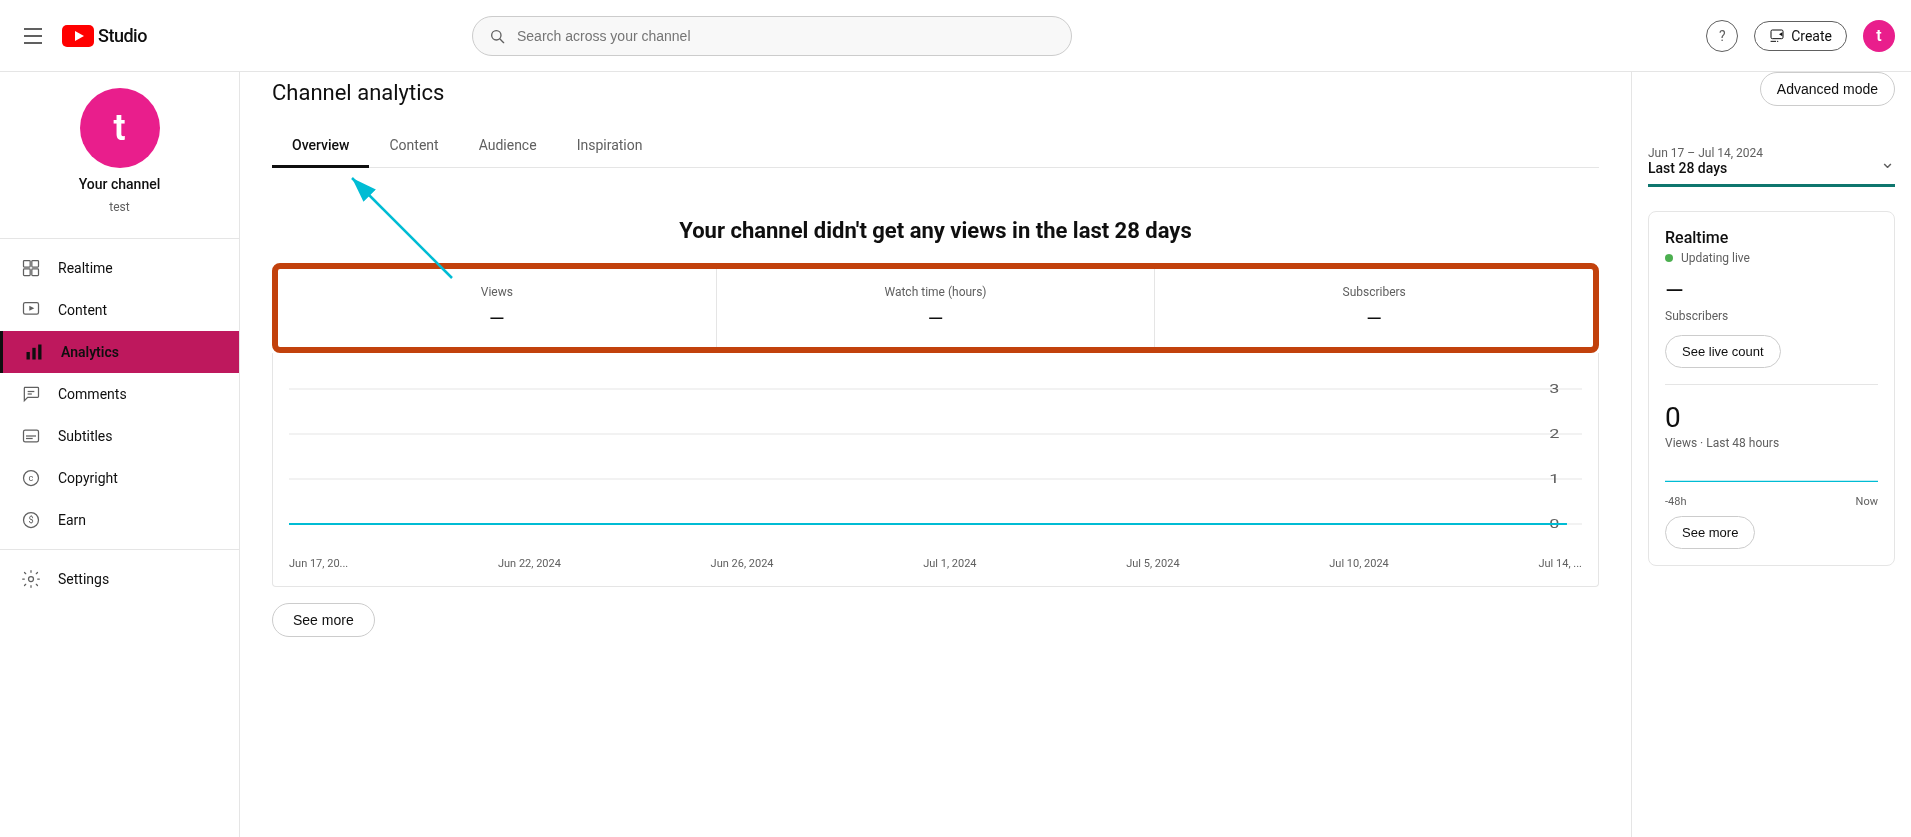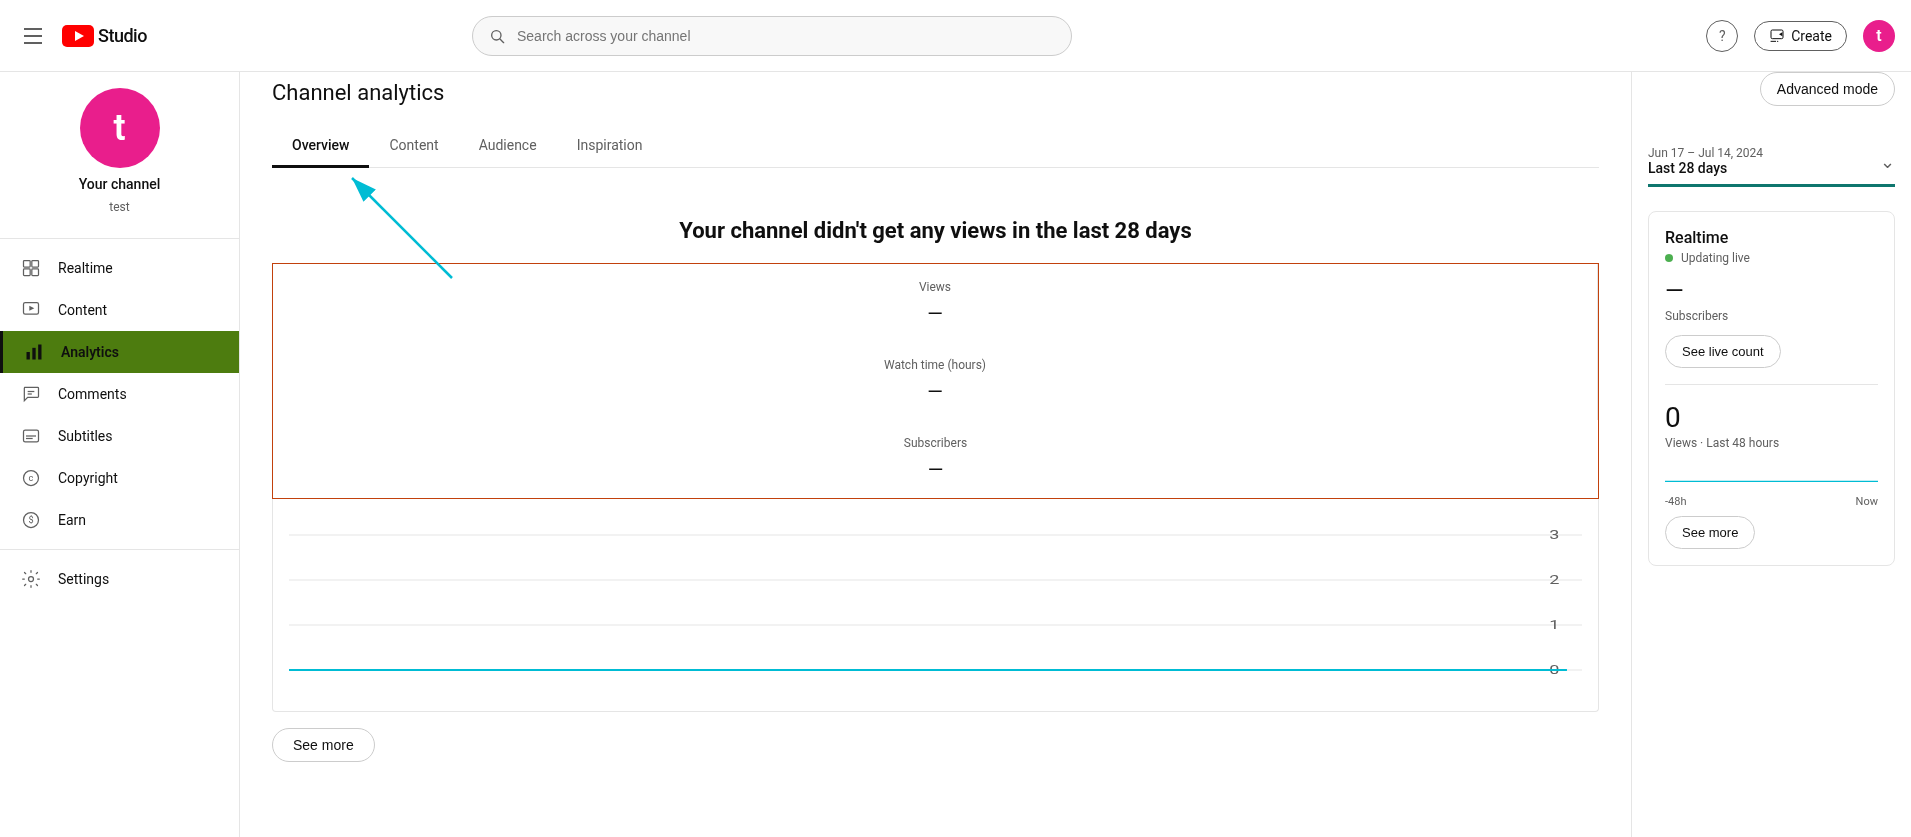--- a/index.html
+++ b/index.html
@@ -48,21 +48,21 @@
     .channel-info { display: flex; flex-direction: column; align-items: center; padding: 16px; gap: 8px; }
     .channel-avatar { width: 80px; height: 80px; border-radius: 50%; background: #e91e8c; display: flex; align-items: center; justify-content: center; color: #fff; font-size: 36px; font-weight: 600; }
     .channel-name { font-size: 14px; font-weight: 500; color: #0f0f0f; }
     .channel-sub { font-size: 12px; color: #606060; }
     .sidebar-divider { height: 1px; background: #e5e5e5; margin: 8px 0; }
     .nav-item {
       display: flex; align-items: center; gap: 16px;
       padding: 10px 20px; cursor: pointer; border-radius: 0;
       font-size: 14px; color: #0f0f0f;
     }
-    .nav-item.active { background: #4d7c0f; font-weight: 600; border-left: 3px solid #0f0f0f; }
+    .nav-item.active { background: #be185d; font-weight: 600; border-left: 3px solid #0f0f0f; }
     .nav-icon { width: 22px; height: 22px; display: flex; align-items: center; justify-content: center; flex-shrink: 0; }
 
     
     .main-content {
       flex: 1; overflow-y: auto; padding: 24px 32px;
       background: #fff;
     }
     .page-title { font-size: 22px; font-weight: 400; margin-bottom: 20px; }
     .tabs { display: flex; gap: 0; border-bottom: 1px solid #e5e5e5; margin-bottom: 0; }
     .tab {
@@ -70,23 +70,22 @@
       color: #606060; border-bottom: 3px solid transparent; margin-bottom: -1px;
     }
     .tab.active { color: #0f0f0f; border-bottom: 3px solid #0f0f0f; font-weight: 500; }
 
     
     .no-views-msg {
       font-size: 22px; font-weight: 700; text-align: center;
       padding: 30px 0 20px; color: #0f0f0f;
     }
     .metrics-row {
-      display: flex; border: 1px solid #c2410c; border-radius: 0;
+      display: flex; border: 6px solid #c2410c; border-radius: 8px;
       margin-bottom: 0;
-      flex-direction: column;
     }
     .metric-cell {
       flex: 1; padding: 16px 20px; text-align: center;
       border-right: 1px solid #e5e5e5;
     }
     .metric-cell:last-child { border-right: none; }
     .metric-label { font-size: 12px; color: #606060; margin-bottom: 8px; }
     .metric-value { font-size: 20px; font-weight: 400; color: #0f0f0f; }
 
     
@@ -344,20 +343,29 @@
             <line x1="0" y1="155" x2="860" y2="155" stroke="#e5e5e5" stroke-width="1"></line>
 
             <text x="845" y="24" font-size="12" fill="#606060" text-anchor="end">3</text>
             <text x="845" y="69" font-size="12" fill="#606060" text-anchor="end">2</text>
             <text x="845" y="114" font-size="12" fill="#606060" text-anchor="end">1</text>
             <text x="845" y="159" font-size="12" fill="#606060" text-anchor="end">0</text>
 
             <line x1="0" y1="155" x2="850" y2="155" stroke="#00bcd4" stroke-width="2"></line>
           </svg>
         </div>
+        <div class="x-axis">
+          <span class="x-label">Jun 17, 20...</span>
+          <span class="x-label">Jun 22, 2024</span>
+          <span class="x-label">Jun 26, 2024</span>
+          <span class="x-label">Jul 1, 2024</span>
+          <span class="x-label">Jul 5, 2024</span>
+          <span class="x-label">Jul 10, 2024</span>
+          <span class="x-label">Jul 14, ...</span>
+        </div>
       </div>
 
       <button class="see-more-btn">See more</button>
     </div>
   </div>
 
   <div class="right-panel">
     <button class="advanced-mode-btn">Advanced mode</button>
 
     <div class="date-selector">

